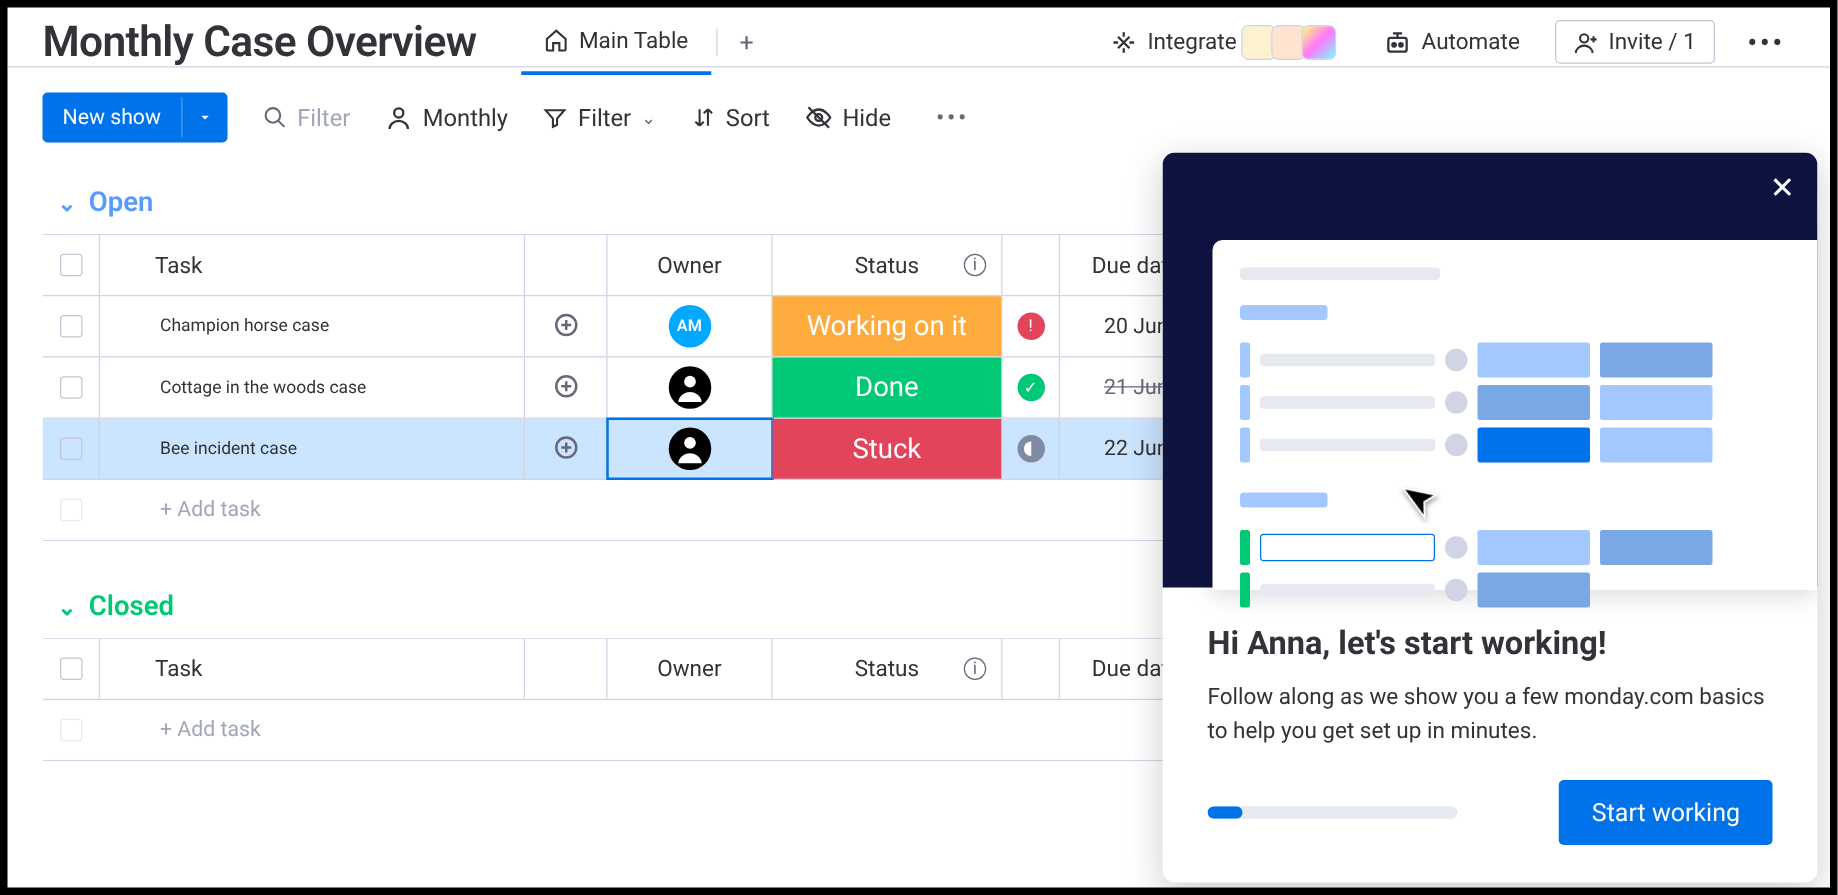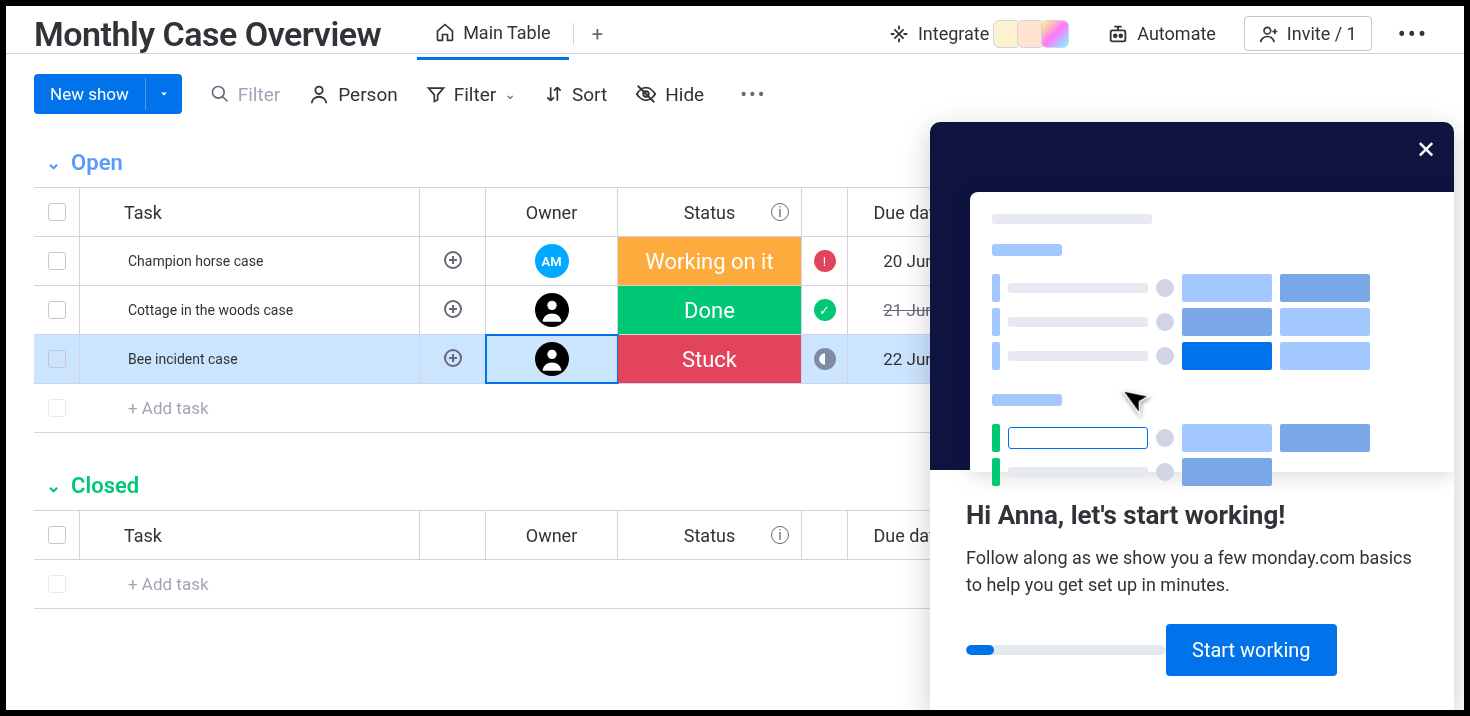--- a/index.html
+++ b/index.html
@@ -166,21 +166,21 @@
 .mock-s2 { background: #0073ea; }
 .mock-s3 { background: #7aa8e6; }
 .cursor-icon {
   position: absolute; bottom: 50px; left: 190px;
   transform: rotate(-15deg);
   filter: drop-shadow(0 2px 2px rgba(0,0,0,.4));
 }
 .popup-body { padding: 30px 36px 26px 36px; }
 .popup-title { font-size: 26px; font-weight: 700; margin-bottom: 14px; }
 .popup-desc { font-size: 18px; color: #323338; line-height: 1.5; }
-.popup-footer { display: flex; align-items: center; justify-content: flex-start; padding: 0 36px 41px 36px; }
+.popup-footer { display: flex; align-items: center; justify-content: space-between; padding: 0 36px 30px 36px; }
 .progress { width: 200px; height: 10px; background: #e6e9ef; border-radius: 5px; overflow: hidden; }
 .progress-fill { width: 14%; height: 100%; background: #0073ea; border-radius: 5px; }
 .start-btn {
   background: #0073ea; color: #fff; font-size: 20px;
   padding: 14px 26px; border-radius: 4px; cursor: pointer;
 }
 
 svg { display: block; }
 </style>
 </head>
@@ -256,21 +256,21 @@
     </span>
     <span class="placeholder">Filter</span>
   </div>
   <div class="tb-item">
     <span>
       <svg width="22" height="22" viewBox="0 0 24 24" fill="none" stroke="#323338" stroke-width="2">
           <circle cx="12" cy="8" r="4"></circle>
           <path d="M4 22c0-4 4-7 8-7s8 3 8 7"></path>
         </svg>
     </span>
-    <span>Person</span>
+    <span>Monthly</span>
   </div>
   <div class="tb-item">
     <span>
       <svg width="20" height="20" viewBox="0 0 24 24" fill="none" stroke="#323338" stroke-width="2">
           <path d="M3 5h18l-7 8v6l-4 2v-8z"></path>
         </svg>
     </span>
     <span>Filter</span>
     <span class="chev">⌄</span>
   </div>

